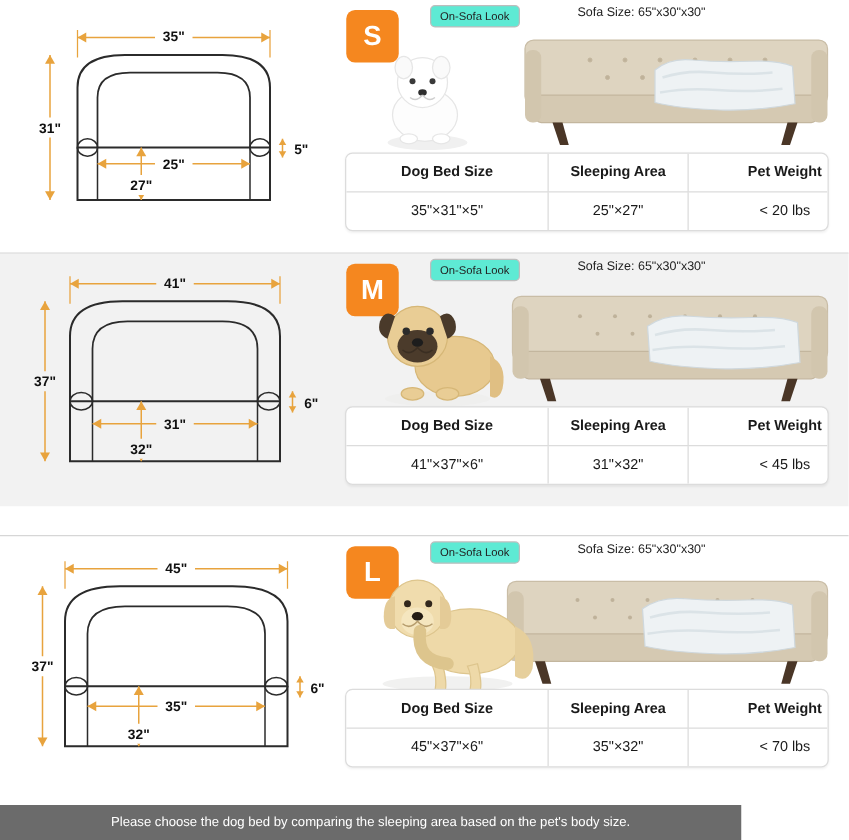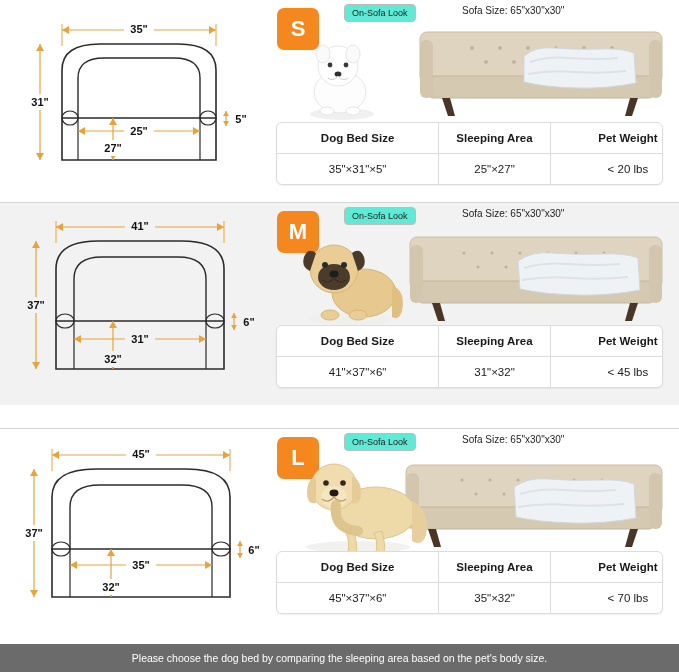--- a/index.html
+++ b/index.html
@@ -55,21 +55,21 @@
   }
   .tbl th{font-weight:bold;}
   .tbl th:last-child,.tbl td:last-child{border-right:none;padding-left:45px;}
   .tbl tr.head td,.tbl tr.head th{border-bottom:1px solid #dcdcdc;}
   .tbl col.c1{width:42%;}
   .tbl col.c2{width:29%;}
   .tbl col.c3{width:29%;}
 
   
   .footer{
-    position:absolute;left:0;top:644px;width:679px;height:28px;
+    position:absolute;left:0;top:644px;width:593px;height:28px;
     background:#6b6b6b;color:#fff;font-size:10.5px;
     display:flex;align-items:center;justify-content:center;text-align:center;
   }
 
   
   .dtxt{font-family:"Liberation Sans", sans-serif;font-size:11px;fill:#111;font-weight:bold;}
 </style>
 </head>
 <body>
 

